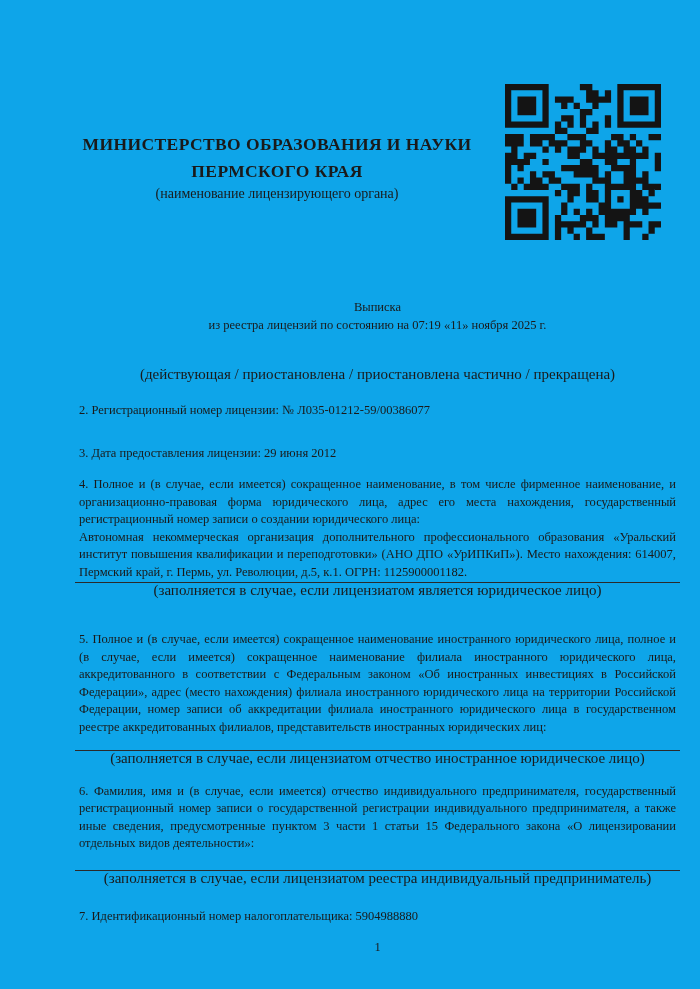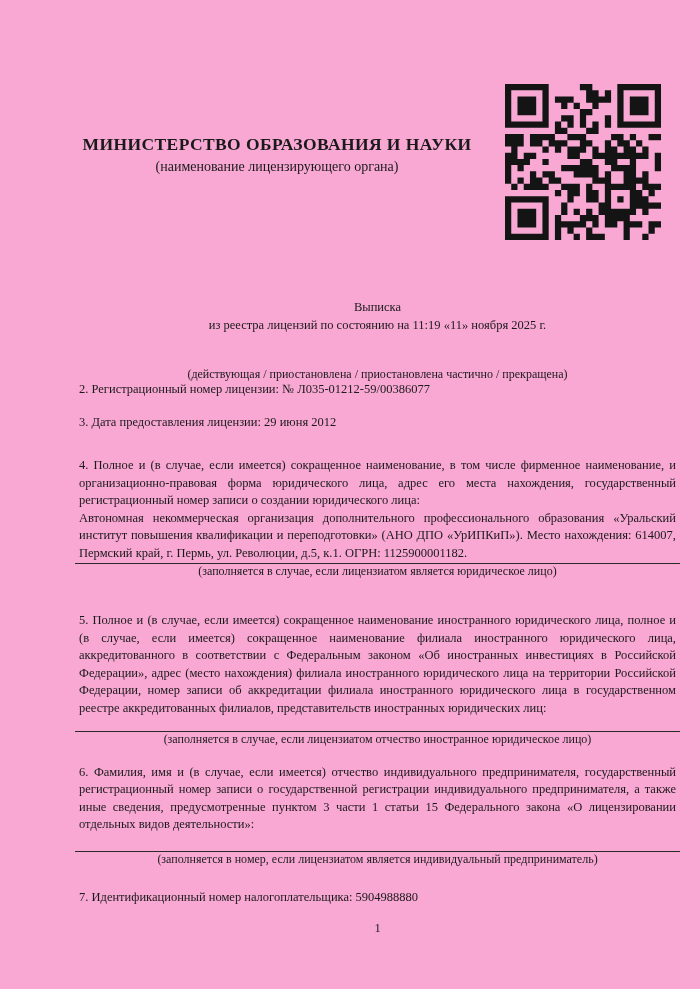--- a/index.html
+++ b/index.html
@@ -1,63 +1,64 @@
 <!DOCTYPE html>
 <html><head>
 <meta charset="utf-8">
 <style>
   html,body{margin:0;padding:0;background:#e8e8e8;}
   .page{
     position:relative;
     width:700px;height:989px;
     margin:0 auto;
-    background:#f9a8d4;
+    background:#0ea5e9;
     color:#1a1a1a;
     font-family:"Liberation Serif", serif;
     overflow:hidden;
   }
   .qr{position:absolute;left:505px;top:84px;width:156px;height:156px;}
   .org-block{position:absolute;left:67px;top:131px;width:420px;text-align:center;}
   .org-name{font-weight:bold;font-size:17.5px;line-height:27px;letter-spacing:0.4px;}
   .org-caption{font-size:14px;line-height:13px;margin-top:2px;}
   .content{position:absolute;left:79px;top:299px;width:597px;font-size:12.5px;line-height:17.5px;}
   .doc-title{text-align:center;}
   .para{text-align:justify;}
-  .note{font-size:12px;line-height:14px;text-align:center;}
+  .note{font-size:15px;line-height:14px;text-align:center;}
   .rule{border-top:1.6px solid #2a2a2a;height:0;margin:1px -4px 0 -4px;}
   .blank-line{height:12.5px;}
   .gap16{height:16px;}
   #item1{margin-top:33px;}
-  #item2{}
-  #item3{margin-top:15px;}
-  #item4{margin-top:26px;}
+  #item2{margin-top:21px;}
+  #item3{margin-top:25px;}
+  #item4{margin-top:14px;}
   #item5{margin-top:34px;}
   #item6{margin-top:18px;}
   #item7{margin-top:23px;}
   .page-number{margin-top:14px;text-align:center;}
 </style>
 </head>
 <body>
 
 <div class="page">
 
   <svg class="qr" id="qr" xmlns="http://www.w3.org/2000/svg" viewBox="0 0 156 156">
       <path d="M0.00 0.00h6.24v6.24h-6.24zM6.24 0.00h6.24v6.24h-6.24zM12.48 0.00h6.24v6.24h-6.24zM18.72 0.00h6.24v6.24h-6.24zM24.96 0.00h6.24v6.24h-6.24zM31.20 0.00h6.24v6.24h-6.24zM37.44 0.00h6.24v6.24h-6.24zM74.88 0.00h6.24v6.24h-6.24zM81.12 0.00h6.24v6.24h-6.24zM112.32 0.00h6.24v6.24h-6.24zM118.56 0.00h6.24v6.24h-6.24zM124.80 0.00h6.24v6.24h-6.24zM131.04 0.00h6.24v6.24h-6.24zM137.28 0.00h6.24v6.24h-6.24zM143.52 0.00h6.24v6.24h-6.24zM149.76 0.00h6.24v6.24h-6.24zM0.00 6.24h6.24v6.24h-6.24zM37.44 6.24h6.24v6.24h-6.24zM81.12 6.24h6.24v6.24h-6.24zM87.36 6.24h6.24v6.24h-6.24zM99.84 6.24h6.24v6.24h-6.24zM112.32 6.24h6.24v6.24h-6.24zM149.76 6.24h6.24v6.24h-6.24zM0.00 12.48h6.24v6.24h-6.24zM12.48 12.48h6.24v6.24h-6.24zM18.72 12.48h6.24v6.24h-6.24zM24.96 12.48h6.24v6.24h-6.24zM37.44 12.48h6.24v6.24h-6.24zM49.92 12.48h6.24v6.24h-6.24zM56.16 12.48h6.24v6.24h-6.24zM62.40 12.48h6.24v6.24h-6.24zM81.12 12.48h6.24v6.24h-6.24zM87.36 12.48h6.24v6.24h-6.24zM93.60 12.48h6.24v6.24h-6.24zM99.84 12.48h6.24v6.24h-6.24zM112.32 12.48h6.24v6.24h-6.24zM124.80 12.48h6.24v6.24h-6.24zM131.04 12.48h6.24v6.24h-6.24zM137.28 12.48h6.24v6.24h-6.24zM149.76 12.48h6.24v6.24h-6.24zM0.00 18.72h6.24v6.24h-6.24zM12.48 18.72h6.24v6.24h-6.24zM18.72 18.72h6.24v6.24h-6.24zM24.96 18.72h6.24v6.24h-6.24zM37.44 18.72h6.24v6.24h-6.24zM56.16 18.72h6.24v6.24h-6.24zM68.64 18.72h6.24v6.24h-6.24zM87.36 18.72h6.24v6.24h-6.24zM112.32 18.72h6.24v6.24h-6.24zM124.80 18.72h6.24v6.24h-6.24zM131.04 18.72h6.24v6.24h-6.24zM137.28 18.72h6.24v6.24h-6.24zM149.76 18.72h6.24v6.24h-6.24zM0.00 24.96h6.24v6.24h-6.24zM12.48 24.96h6.24v6.24h-6.24zM18.72 24.96h6.24v6.24h-6.24zM24.96 24.96h6.24v6.24h-6.24zM37.44 24.96h6.24v6.24h-6.24zM74.88 24.96h6.24v6.24h-6.24zM81.12 24.96h6.24v6.24h-6.24zM112.32 24.96h6.24v6.24h-6.24zM124.80 24.96h6.24v6.24h-6.24zM131.04 24.96h6.24v6.24h-6.24zM137.28 24.96h6.24v6.24h-6.24zM149.76 24.96h6.24v6.24h-6.24zM0.00 31.20h6.24v6.24h-6.24zM37.44 31.20h6.24v6.24h-6.24zM56.16 31.20h6.24v6.24h-6.24zM62.40 31.20h6.24v6.24h-6.24zM74.88 31.20h6.24v6.24h-6.24zM99.84 31.20h6.24v6.24h-6.24zM112.32 31.20h6.24v6.24h-6.24zM149.76 31.20h6.24v6.24h-6.24zM0.00 37.44h6.24v6.24h-6.24zM6.24 37.44h6.24v6.24h-6.24zM12.48 37.44h6.24v6.24h-6.24zM18.72 37.44h6.24v6.24h-6.24zM24.96 37.44h6.24v6.24h-6.24zM31.20 37.44h6.24v6.24h-6.24zM37.44 37.44h6.24v6.24h-6.24zM49.92 37.44h6.24v6.24h-6.24zM62.40 37.44h6.24v6.24h-6.24zM74.88 37.44h6.24v6.24h-6.24zM87.36 37.44h6.24v6.24h-6.24zM99.84 37.44h6.24v6.24h-6.24zM112.32 37.44h6.24v6.24h-6.24zM118.56 37.44h6.24v6.24h-6.24zM124.80 37.44h6.24v6.24h-6.24zM131.04 37.44h6.24v6.24h-6.24zM137.28 37.44h6.24v6.24h-6.24zM143.52 37.44h6.24v6.24h-6.24zM149.76 37.44h6.24v6.24h-6.24zM49.92 43.68h6.24v6.24h-6.24zM56.16 43.68h6.24v6.24h-6.24zM81.12 43.68h6.24v6.24h-6.24zM87.36 43.68h6.24v6.24h-6.24zM0.00 49.92h6.24v6.24h-6.24zM6.24 49.92h6.24v6.24h-6.24zM12.48 49.92h6.24v6.24h-6.24zM24.96 49.92h6.24v6.24h-6.24zM31.20 49.92h6.24v6.24h-6.24zM37.44 49.92h6.24v6.24h-6.24zM43.68 49.92h6.24v6.24h-6.24zM62.40 49.92h6.24v6.24h-6.24zM68.64 49.92h6.24v6.24h-6.24zM74.88 49.92h6.24v6.24h-6.24zM106.08 49.92h6.24v6.24h-6.24zM112.32 49.92h6.24v6.24h-6.24zM124.80 49.92h6.24v6.24h-6.24zM143.52 49.92h6.24v6.24h-6.24zM149.76 49.92h6.24v6.24h-6.24zM0.00 56.16h6.24v6.24h-6.24zM6.24 56.16h6.24v6.24h-6.24zM12.48 56.16h6.24v6.24h-6.24zM24.96 56.16h6.24v6.24h-6.24zM31.20 56.16h6.24v6.24h-6.24zM43.68 56.16h6.24v6.24h-6.24zM49.92 56.16h6.24v6.24h-6.24zM56.16 56.16h6.24v6.24h-6.24zM74.88 56.16h6.24v6.24h-6.24zM81.12 56.16h6.24v6.24h-6.24zM99.84 56.16h6.24v6.24h-6.24zM112.32 56.16h6.24v6.24h-6.24zM118.56 56.16h6.24v6.24h-6.24zM131.04 56.16h6.24v6.24h-6.24zM6.24 62.40h6.24v6.24h-6.24zM37.44 62.40h6.24v6.24h-6.24zM49.92 62.40h6.24v6.24h-6.24zM62.40 62.40h6.24v6.24h-6.24zM68.64 62.40h6.24v6.24h-6.24zM74.88 62.40h6.24v6.24h-6.24zM87.36 62.40h6.24v6.24h-6.24zM99.84 62.40h6.24v6.24h-6.24zM106.08 62.40h6.24v6.24h-6.24zM118.56 62.40h6.24v6.24h-6.24zM124.80 62.40h6.24v6.24h-6.24zM137.28 62.40h6.24v6.24h-6.24zM0.00 68.64h6.24v6.24h-6.24zM6.24 68.64h6.24v6.24h-6.24zM18.72 68.64h6.24v6.24h-6.24zM24.96 68.64h6.24v6.24h-6.24zM62.40 68.64h6.24v6.24h-6.24zM68.64 68.64h6.24v6.24h-6.24zM87.36 68.64h6.24v6.24h-6.24zM93.60 68.64h6.24v6.24h-6.24zM99.84 68.64h6.24v6.24h-6.24zM106.08 68.64h6.24v6.24h-6.24zM112.32 68.64h6.24v6.24h-6.24zM118.56 68.64h6.24v6.24h-6.24zM124.80 68.64h6.24v6.24h-6.24zM131.04 68.64h6.24v6.24h-6.24zM137.28 68.64h6.24v6.24h-6.24zM149.76 68.64h6.24v6.24h-6.24zM0.00 74.88h6.24v6.24h-6.24zM6.24 74.88h6.24v6.24h-6.24zM12.48 74.88h6.24v6.24h-6.24zM18.72 74.88h6.24v6.24h-6.24zM37.44 74.88h6.24v6.24h-6.24zM74.88 74.88h6.24v6.24h-6.24zM81.12 74.88h6.24v6.24h-6.24zM99.84 74.88h6.24v6.24h-6.24zM106.08 74.88h6.24v6.24h-6.24zM124.80 74.88h6.24v6.24h-6.24zM149.76 74.88h6.24v6.24h-6.24zM0.00 81.12h6.24v6.24h-6.24zM12.48 81.12h6.24v6.24h-6.24zM56.16 81.12h6.24v6.24h-6.24zM62.40 81.12h6.24v6.24h-6.24zM68.64 81.12h6.24v6.24h-6.24zM74.88 81.12h6.24v6.24h-6.24zM81.12 81.12h6.24v6.24h-6.24zM87.36 81.12h6.24v6.24h-6.24zM106.08 81.12h6.24v6.24h-6.24zM112.32 81.12h6.24v6.24h-6.24zM118.56 81.12h6.24v6.24h-6.24zM124.80 81.12h6.24v6.24h-6.24zM149.76 81.12h6.24v6.24h-6.24zM0.00 87.36h6.24v6.24h-6.24zM24.96 87.36h6.24v6.24h-6.24zM37.44 87.36h6.24v6.24h-6.24zM43.68 87.36h6.24v6.24h-6.24zM68.64 87.36h6.24v6.24h-6.24zM74.88 87.36h6.24v6.24h-6.24zM81.12 87.36h6.24v6.24h-6.24zM87.36 87.36h6.24v6.24h-6.24zM99.84 87.36h6.24v6.24h-6.24zM118.56 87.36h6.24v6.24h-6.24zM124.80 87.36h6.24v6.24h-6.24zM137.28 87.36h6.24v6.24h-6.24zM0.00 93.60h6.24v6.24h-6.24zM12.48 93.60h6.24v6.24h-6.24zM24.96 93.60h6.24v6.24h-6.24zM31.20 93.60h6.24v6.24h-6.24zM43.68 93.60h6.24v6.24h-6.24zM49.92 93.60h6.24v6.24h-6.24zM87.36 93.60h6.24v6.24h-6.24zM93.60 93.60h6.24v6.24h-6.24zM99.84 93.60h6.24v6.24h-6.24zM118.56 93.60h6.24v6.24h-6.24zM124.80 93.60h6.24v6.24h-6.24zM131.04 93.60h6.24v6.24h-6.24zM137.28 93.60h6.24v6.24h-6.24zM6.24 99.84h6.24v6.24h-6.24zM18.72 99.84h6.24v6.24h-6.24zM24.96 99.84h6.24v6.24h-6.24zM31.20 99.84h6.24v6.24h-6.24zM37.44 99.84h6.24v6.24h-6.24zM56.16 99.84h6.24v6.24h-6.24zM62.40 99.84h6.24v6.24h-6.24zM68.64 99.84h6.24v6.24h-6.24zM81.12 99.84h6.24v6.24h-6.24zM99.84 99.84h6.24v6.24h-6.24zM106.08 99.84h6.24v6.24h-6.24zM112.32 99.84h6.24v6.24h-6.24zM118.56 99.84h6.24v6.24h-6.24zM124.80 99.84h6.24v6.24h-6.24zM137.28 99.84h6.24v6.24h-6.24zM143.52 99.84h6.24v6.24h-6.24zM149.76 99.84h6.24v6.24h-6.24zM49.92 106.08h6.24v6.24h-6.24zM62.40 106.08h6.24v6.24h-6.24zM68.64 106.08h6.24v6.24h-6.24zM81.12 106.08h6.24v6.24h-6.24zM87.36 106.08h6.24v6.24h-6.24zM99.84 106.08h6.24v6.24h-6.24zM124.80 106.08h6.24v6.24h-6.24zM131.04 106.08h6.24v6.24h-6.24zM143.52 106.08h6.24v6.24h-6.24zM0.00 112.32h6.24v6.24h-6.24zM6.24 112.32h6.24v6.24h-6.24zM12.48 112.32h6.24v6.24h-6.24zM18.72 112.32h6.24v6.24h-6.24zM24.96 112.32h6.24v6.24h-6.24zM31.20 112.32h6.24v6.24h-6.24zM37.44 112.32h6.24v6.24h-6.24zM62.40 112.32h6.24v6.24h-6.24zM81.12 112.32h6.24v6.24h-6.24zM87.36 112.32h6.24v6.24h-6.24zM99.84 112.32h6.24v6.24h-6.24zM112.32 112.32h6.24v6.24h-6.24zM124.80 112.32h6.24v6.24h-6.24zM131.04 112.32h6.24v6.24h-6.24zM137.28 112.32h6.24v6.24h-6.24zM0.00 118.56h6.24v6.24h-6.24zM37.44 118.56h6.24v6.24h-6.24zM56.16 118.56h6.24v6.24h-6.24zM93.60 118.56h6.24v6.24h-6.24zM99.84 118.56h6.24v6.24h-6.24zM124.80 118.56h6.24v6.24h-6.24zM131.04 118.56h6.24v6.24h-6.24zM137.28 118.56h6.24v6.24h-6.24zM143.52 118.56h6.24v6.24h-6.24zM149.76 118.56h6.24v6.24h-6.24zM0.00 124.80h6.24v6.24h-6.24zM12.48 124.80h6.24v6.24h-6.24zM18.72 124.80h6.24v6.24h-6.24zM24.96 124.80h6.24v6.24h-6.24zM37.44 124.80h6.24v6.24h-6.24zM56.16 124.80h6.24v6.24h-6.24zM68.64 124.80h6.24v6.24h-6.24zM81.12 124.80h6.24v6.24h-6.24zM93.60 124.80h6.24v6.24h-6.24zM99.84 124.80h6.24v6.24h-6.24zM106.08 124.80h6.24v6.24h-6.24zM112.32 124.80h6.24v6.24h-6.24zM118.56 124.80h6.24v6.24h-6.24zM124.80 124.80h6.24v6.24h-6.24zM137.28 124.80h6.24v6.24h-6.24zM0.00 131.04h6.24v6.24h-6.24zM12.48 131.04h6.24v6.24h-6.24zM18.72 131.04h6.24v6.24h-6.24zM24.96 131.04h6.24v6.24h-6.24zM37.44 131.04h6.24v6.24h-6.24zM49.92 131.04h6.24v6.24h-6.24zM74.88 131.04h6.24v6.24h-6.24zM81.12 131.04h6.24v6.24h-6.24zM87.36 131.04h6.24v6.24h-6.24zM99.84 131.04h6.24v6.24h-6.24zM106.08 131.04h6.24v6.24h-6.24zM112.32 131.04h6.24v6.24h-6.24zM118.56 131.04h6.24v6.24h-6.24zM0.00 137.28h6.24v6.24h-6.24zM12.48 137.28h6.24v6.24h-6.24zM18.72 137.28h6.24v6.24h-6.24zM24.96 137.28h6.24v6.24h-6.24zM37.44 137.28h6.24v6.24h-6.24zM49.92 137.28h6.24v6.24h-6.24zM56.16 137.28h6.24v6.24h-6.24zM62.40 137.28h6.24v6.24h-6.24zM68.64 137.28h6.24v6.24h-6.24zM74.88 137.28h6.24v6.24h-6.24zM87.36 137.28h6.24v6.24h-6.24zM99.84 137.28h6.24v6.24h-6.24zM106.08 137.28h6.24v6.24h-6.24zM118.56 137.28h6.24v6.24h-6.24zM124.80 137.28h6.24v6.24h-6.24zM131.04 137.28h6.24v6.24h-6.24zM143.52 137.28h6.24v6.24h-6.24zM149.76 137.28h6.24v6.24h-6.24zM0.00 143.52h6.24v6.24h-6.24zM37.44 143.52h6.24v6.24h-6.24zM49.92 143.52h6.24v6.24h-6.24zM62.40 143.52h6.24v6.24h-6.24zM81.12 143.52h6.24v6.24h-6.24zM118.56 143.52h6.24v6.24h-6.24zM143.52 143.52h6.24v6.24h-6.24zM0.00 149.76h6.24v6.24h-6.24zM6.24 149.76h6.24v6.24h-6.24zM12.48 149.76h6.24v6.24h-6.24zM18.72 149.76h6.24v6.24h-6.24zM24.96 149.76h6.24v6.24h-6.24zM31.20 149.76h6.24v6.24h-6.24zM37.44 149.76h6.24v6.24h-6.24zM49.92 149.76h6.24v6.24h-6.24zM68.64 149.76h6.24v6.24h-6.24zM81.12 149.76h6.24v6.24h-6.24zM87.36 149.76h6.24v6.24h-6.24zM93.60 149.76h6.24v6.24h-6.24zM118.56 149.76h6.24v6.24h-6.24zM137.28 149.76h6.24v6.24h-6.24z" fill="#141414"></path>
     </svg>
 
   <div class="org-block">
     <div class="org-name">МИНИСТЕРСТВО ОБРАЗОВАНИЯ И НАУКИ</div>
+    <div class="org-name">ПЕРМСКОГО КРАЯ</div>
     <div class="org-caption">(наименование лицензирующего органа)</div>
   </div>
 
   <div class="content">
 
     <div class="doc-title">
       <div>Выписка</div>
-      <div>из реестра лицензий по состоянию на 11:19 «11» ноября 2025 г.</div>
+      <div>из реестра лицензий по состоянию на 07:19 «11» ноября 2025 г.</div>
     </div>
 
     <div id="item1">
       <div class="note">(действующая / приостановлена / приостановлена частично / прекращена)</div>
     </div>
 
     <div id="item2">
       <div>2. Регистрационный номер лицензии: № Л035-01212-59/00386077</div>
     </div>
 
@@ -76,21 +77,21 @@
       <div class="para">5. Полное и (в случае, если имеется) сокращенное наименование иностранного юридического лица, полное и (в случае, если имеется) сокращенное наименование филиала иностранного юридического лица, аккредитованного в соответствии с Федеральным законом «Об иностранных инвестициях в Российской Федерации», адрес (место нахождения) филиала иностранного юридического лица на территории Российской Федерации, номер записи об аккредитации филиала иностранного юридического лица в государственном реестре аккредитованных филиалов, представительств иностранных юридических лиц:</div>
       <div class="blank-line"></div>
       <div class="rule"></div>
       <div class="note">(заполняется в случае, если лицензиатом отчество иностранное юридическое лицо)</div>
     </div>
 
     <div id="item6">
       <div class="para">6. Фамилия, имя и (в случае, если имеется) отчество индивидуального предпринимателя, государственный регистрационный номер записи о государственной регистрации индивидуального предпринимателя, а также иные сведения, предусмотренные пунктом 3 части 1 статьи 15 Федерального закона «О лицензировании отдельных видов деятельности»:</div>
       <div class="gap16"></div>
       <div class="rule"></div>
-      <div class="note">(заполняется в номер, если лицензиатом является индивидуальный предприниматель)</div>
+      <div class="note">(заполняется в случае, если лицензиатом реестра индивидуальный предприниматель)</div>
     </div>
 
     <div id="item7">
       <div>7. Идентификационный номер налогоплательщика: 5904988880</div>
     </div>
 
     <div class="page-number">1</div>
 
   </div>
 </div>

